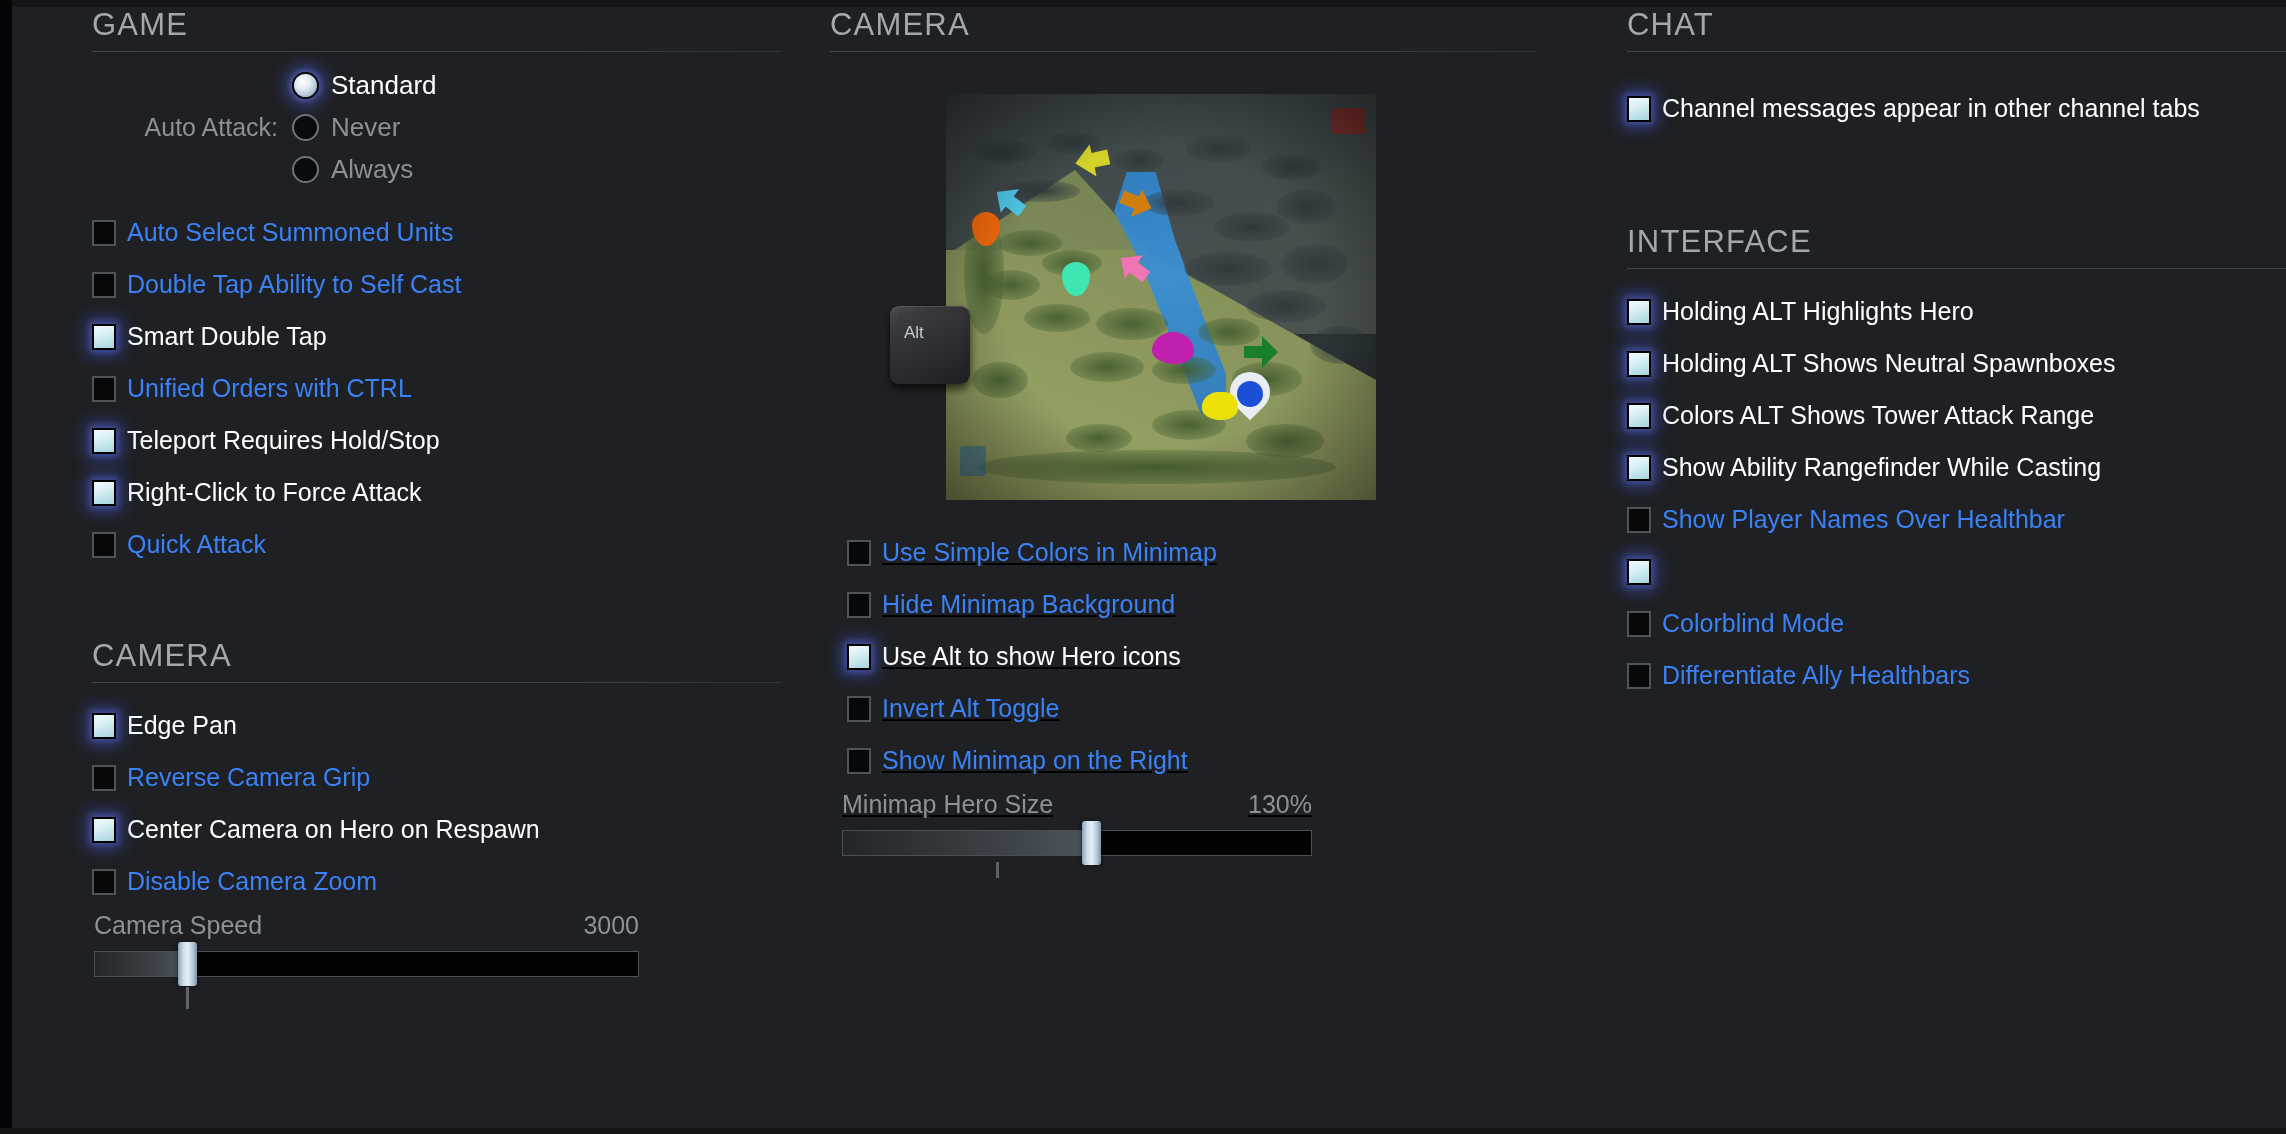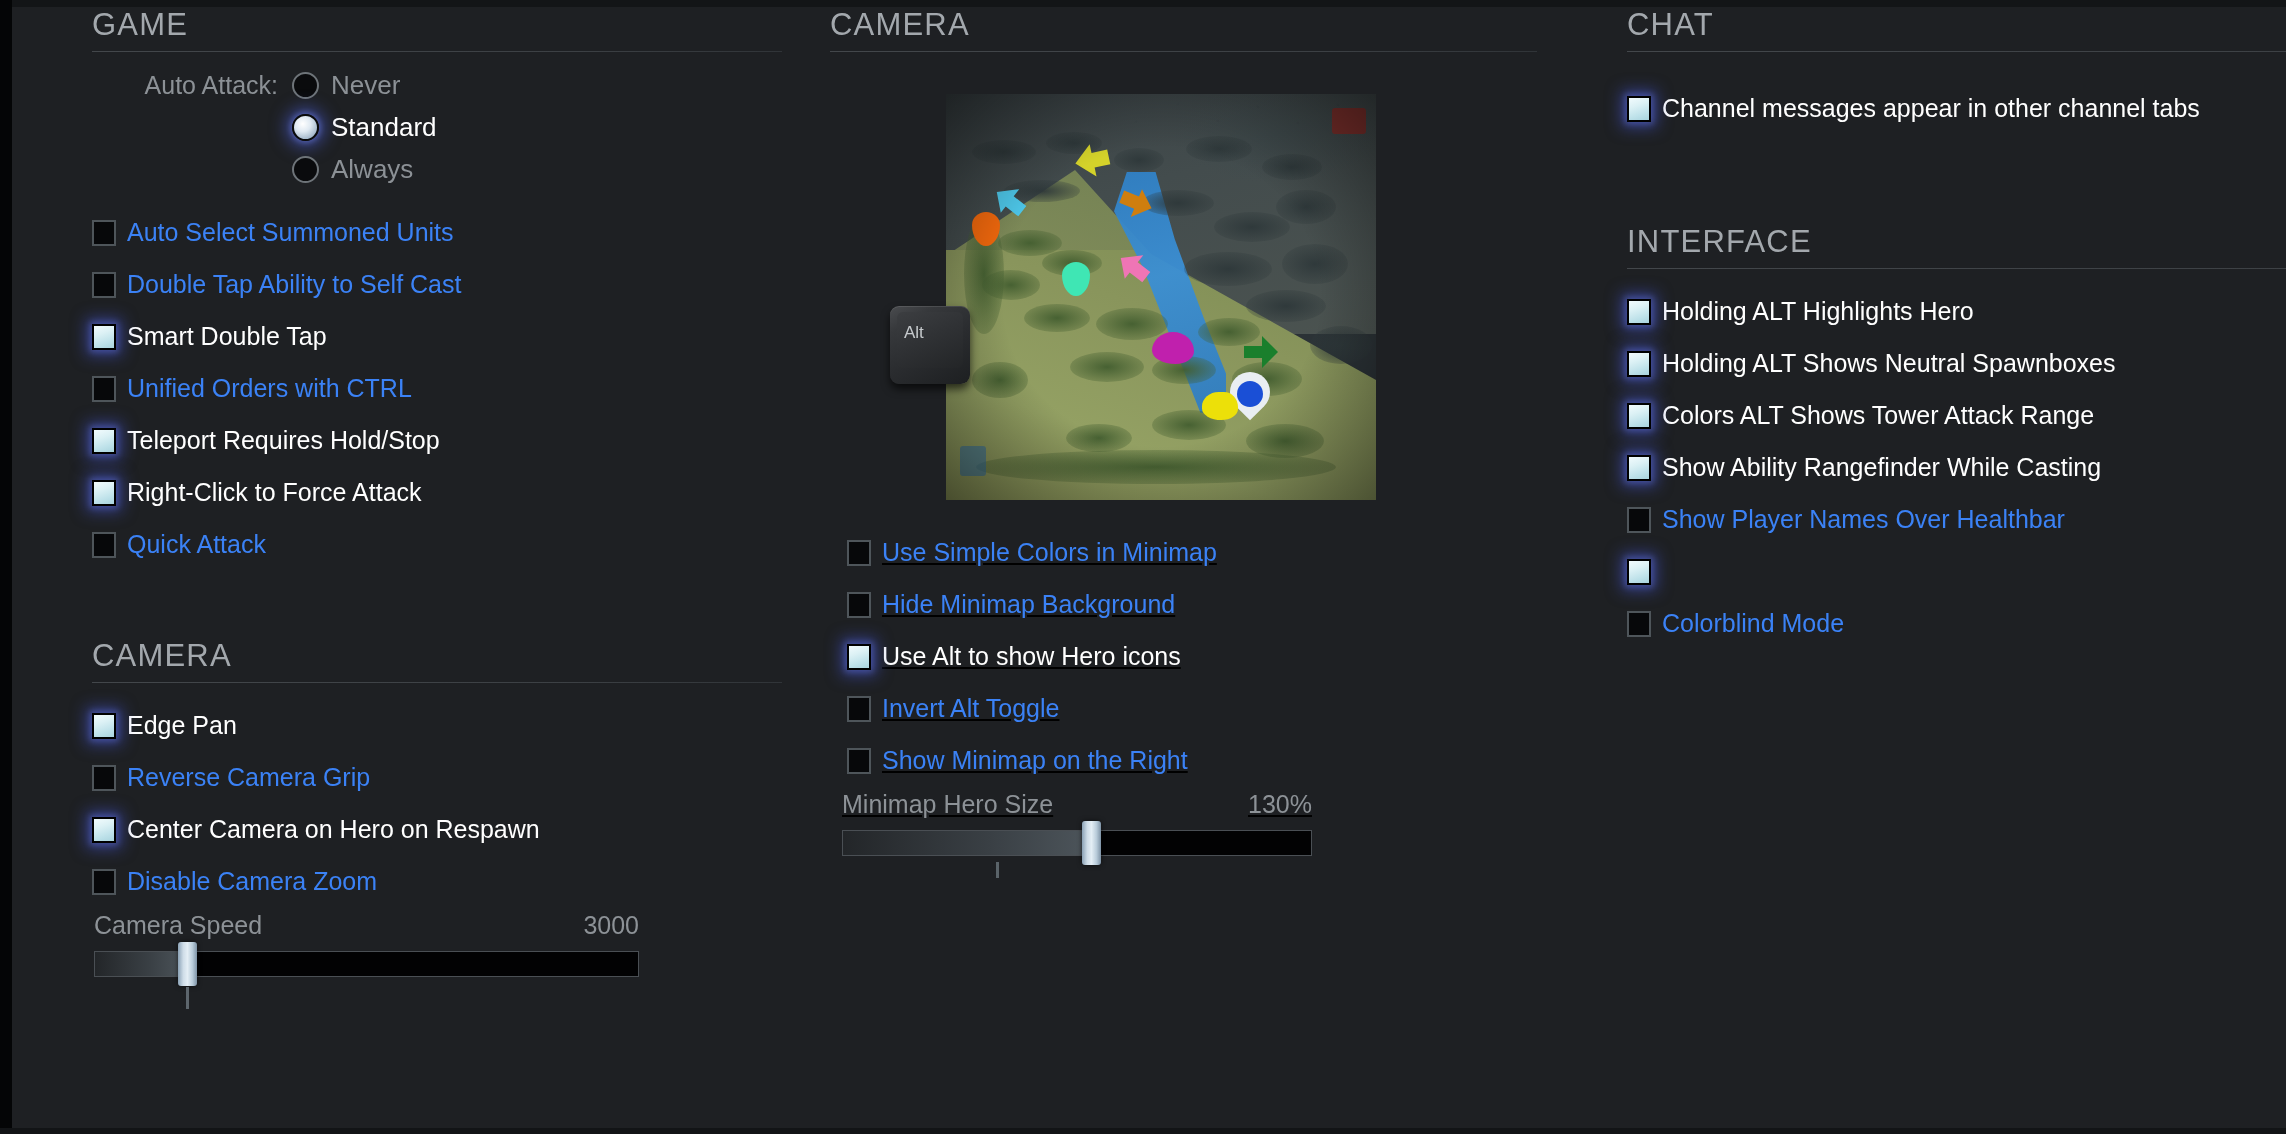--- a/index.html
+++ b/index.html
@@ -290,29 +290,29 @@
 
     <div class="col col-game">
 
       <div class="section">
         <div class="section-title">GAME</div>
         <div class="section-rule rule-game"></div>
 
         <div class="radio-group">
 
           <div class="radio-row">
+            <div class="radio-label-lead"></div>
+            <div class="radio-mark on"></div>
+            <div class="radio-text active">Standard</div>
+          </div>
+
+          <div class="radio-row">
             <div class="radio-label-lead">Auto Attack:</div>
             <div class="radio-mark"></div>
             <div class="radio-text">Never</div>
-          </div>
-
-          <div class="radio-row">
-            <div class="radio-label-lead"></div>
-            <div class="radio-mark on"></div>
-            <div class="radio-text active">Standard</div>
           </div>
 
           <div class="radio-row">
             <div class="radio-label-lead"></div>
             <div class="radio-mark"></div>
             <div class="radio-text">Always</div>
           </div>
 
         </div>
 
@@ -580,18 +580,22 @@
           <div class="gap-sm"></div>
           <div class="chk-row">
             <div class="chk-box on"></div>
           </div>
           <div class="gap-sm"></div>
           <div class="chk-row">
             <div class="chk-box"></div>
             <div class="chk-text">Colorblind Mode</div>
           </div>
           <div class="gap-sm"></div>
+          <div class="chk-row">
+            <div class="chk-box"></div>
+            <div class="chk-text">Differentiate Ally Healthbars</div>
+          </div>
         </div>
       </div>
     </div>
 
   </div>
 </div>
 
 </body></html>

